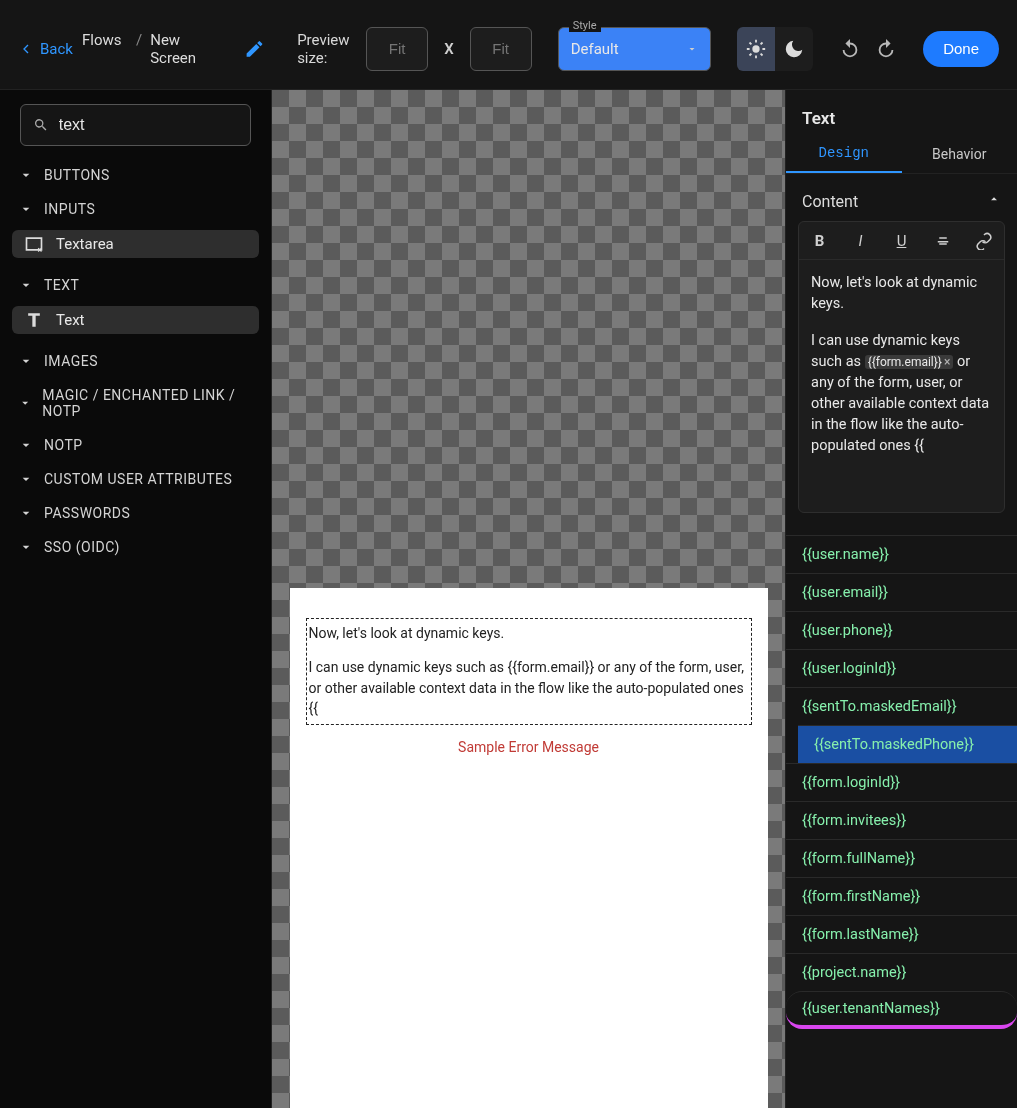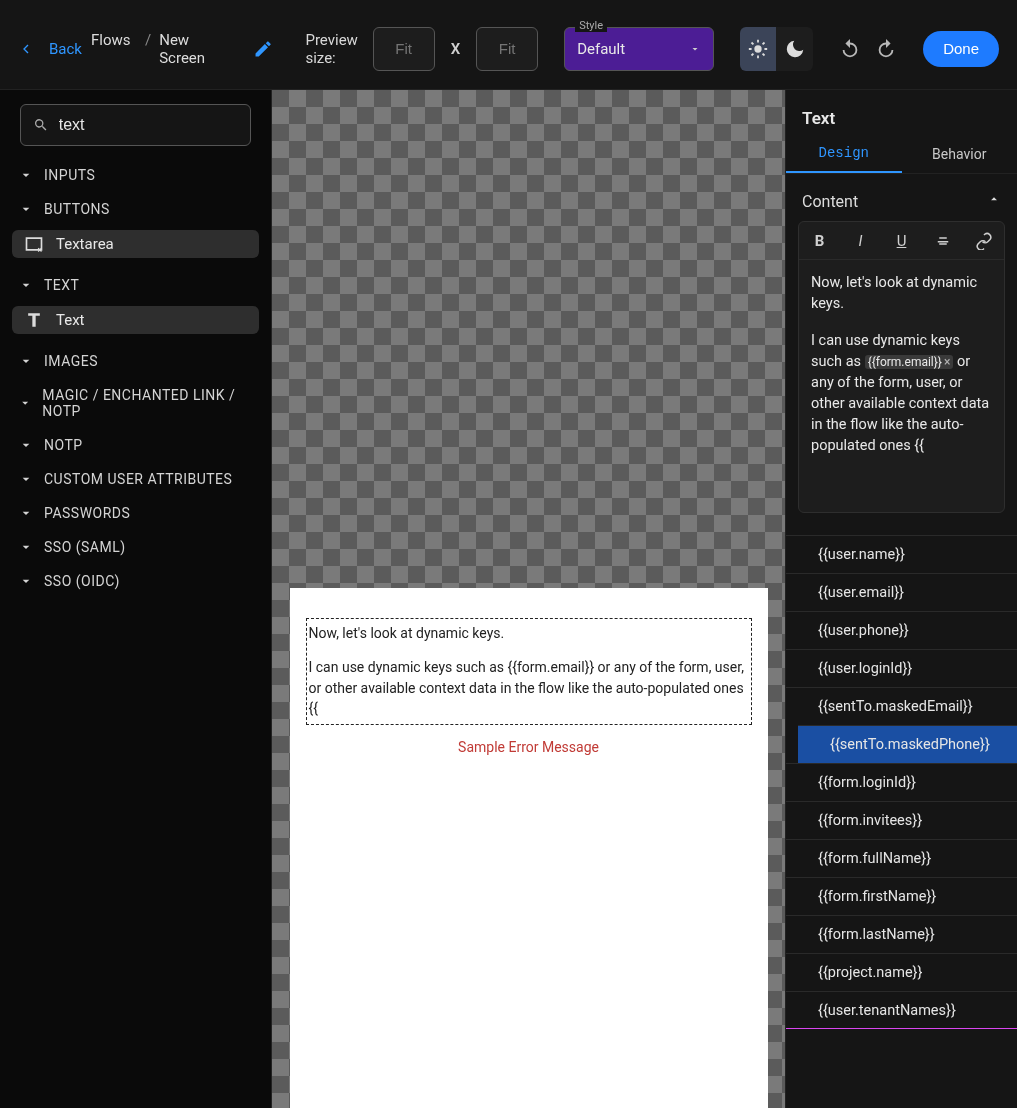--- a/index.html
+++ b/index.html
@@ -22,21 +22,21 @@
     align-items: center;
     padding-left: 18px;
     padding-right: 18px;
     gap: 12px;
     font-size: 15px;
   }
   .back-group {
     display: flex;
     align-items: center;
     color: #2f96ff;
-    gap: 15px;
+    gap: 6px;
     cursor: pointer;
   }
   .arrow-left {
     width: 16px; height: 16px;
     stroke: #2f96ff; fill: none; stroke-width: 2;
   }
   .back-text { width: 30px; line-height:1.2; font-size:15px; }
   .breadcrumb { display:flex; align-items:flex-start; gap:8px; color:#dcdcdc; }
   .crumb { width:46px; line-height:1.2; font-size:15px; }
   .crumb2 { width:74px; }
@@ -44,21 +44,21 @@
   .edit-icon { width:22px; height:22px; fill:#2f96ff; margin-left:8px; cursor:pointer; }
   .preview-label { width:60px; line-height:1.2; font-size:15px; margin-left:20px; color:#d8d8d8;}
   .size-input {
     width:62px; height:44px; border-radius:6px; background:#1d1d1d;
     border:1px solid #555; color:#cfcfcf; text-align:center; font-size:15px;
   }
   .size-sep{ color:#cfcfcf; font-weight:600; padding:0 4px;}
   .style-box {
     position:relative; margin-left:14px;
     width:160px; height:44px; border:1px solid #555; border-radius:6px;
-    display:flex; align-items:center; padding:0 12px; background:#4c1d95;
+    display:flex; align-items:center; padding:0 12px; background:#3b82f6;
     cursor:pointer;
   }
   .style-legend {
     position:absolute; top:-9px; left:10px; font-size:11px; color:#aaa;
     background:#151515; padding:0 4px;
   }
   .caret { margin-left:auto; width:12px;height:12px; fill:#cfcfcf;}
   .theme-pair {
     margin-left:14px; display:flex; height:44px; border-radius:6px; overflow:hidden;
   }
@@ -134,24 +134,24 @@
   }
   .fmtbar { height:38px; display:flex; align-items:center; justify-content:space-around; border-bottom:1px solid #2a2a2a;}
   .fmt { width:24px;height:24px; display:flex;align-items:center;justify-content:center;color:#cfcfcf;cursor:pointer;font-size:15px;}
   .fmt svg{width:18px;height:18px;fill:#cfcfcf;}
   .content-text { padding:12px; font-size:14.5px; line-height:1.45; color:#e8e8e8; flex:1; overflow:hidden;}
   .content-text .gap{height:16px;}
   .chip { background:#3a3a3a;border-radius:3px;padding:0 3px;font-size:12px;}
   .chip .x{opacity:.7;margin-left:2px;}
   .keys { margin-top:22px; }
   .key-item {
-    height:38px; display:flex; align-items:center; padding:0 32px;
-    border-top:1px solid #2a2a2a; font-size:14.5px; color:#e5e5e5; cursor:pointer;
-  }
-  .key-item:last-child{border-bottom:1px solid #d946ef;}
+    height:38px; display:flex; align-items:center; padding:0 16px;
+    border-top:1px solid #2a2a2a; font-size:14.5px; color:#86efac; cursor:pointer;
+  }
+  .key-item:last-child{border-bottom:4px solid #d946ef;border-radius:16px;}
   .key-item.highlight { background:#1a4fa3;margin-left:12px; }
 </style>
 </head>
 <body>
 
 <div class="topbar">
   <div class="back-group">
     <svg class="arrow-left" viewBox="0 0 24 24">
         <path d="M15 6l-6 6 6 6"></path>
       </svg>
@@ -223,28 +223,28 @@
       <svg viewBox="0 0 24 24">
           <path d="M15.5 14h-.79l-.28-.27a6.5 6.5 0 1 0-.7.7l.27.28v.79l5 5L20.49 19l-5-5zm-6 0a4.5 4.5 0 1 1 0-9 4.5 4.5 0 0 1 0 9z"></path>
         </svg>
       <input class="search-input" value="text" style="">
     </div>
 
     <div class="cat">
         <svg viewBox="0 0 24 24">
           <path d="M7 10l5 5 5-5z"></path>
         </svg>
+        <span>BUTTONS</span>
+      </div>
+
+    <div class="cat">
+        <svg viewBox="0 0 24 24">
+          <path d="M7 10l5 5 5-5z"></path>
+        </svg>
         <span>INPUTS</span>
-      </div>
-
-    <div class="cat">
-        <svg viewBox="0 0 24 24">
-          <path d="M7 10l5 5 5-5z"></path>
-        </svg>
-        <span>BUTTONS</span>
       </div>
     <div class="item">
       <svg viewBox="0 0 24 24">
           <path d="M3 5h18v14H3z" fill="none" stroke="#dcdcdc" stroke-width="2"></path>
           <path d="M17 17l4 4M21 17l-4 4" stroke="#dcdcdc" stroke-width="1.5"></path>
         </svg>
       <span>Textarea</span>
     </div>
 
     <div class="cat">
@@ -282,26 +282,20 @@
         <svg viewBox="0 0 24 24">
           <path d="M7 10l5 5 5-5z"></path>
         </svg>
         <span>CUSTOM USER ATTRIBUTES</span>
       </div>
     <div class="cat">
         <svg viewBox="0 0 24 24">
           <path d="M7 10l5 5 5-5z"></path>
         </svg>
         <span>PASSWORDS</span>
-      </div>
-    <div class="cat">
-        <svg viewBox="0 0 24 24">
-          <path d="M7 10l5 5 5-5z"></path>
-        </svg>
-        <span>SSO (SAML)</span>
       </div>
     <div class="cat">
         <svg viewBox="0 0 24 24">
           <path d="M7 10l5 5 5-5z"></path>
         </svg>
         <span>SSO (OIDC)</span>
       </div>
   </div>
 
   <div class="canvas">

